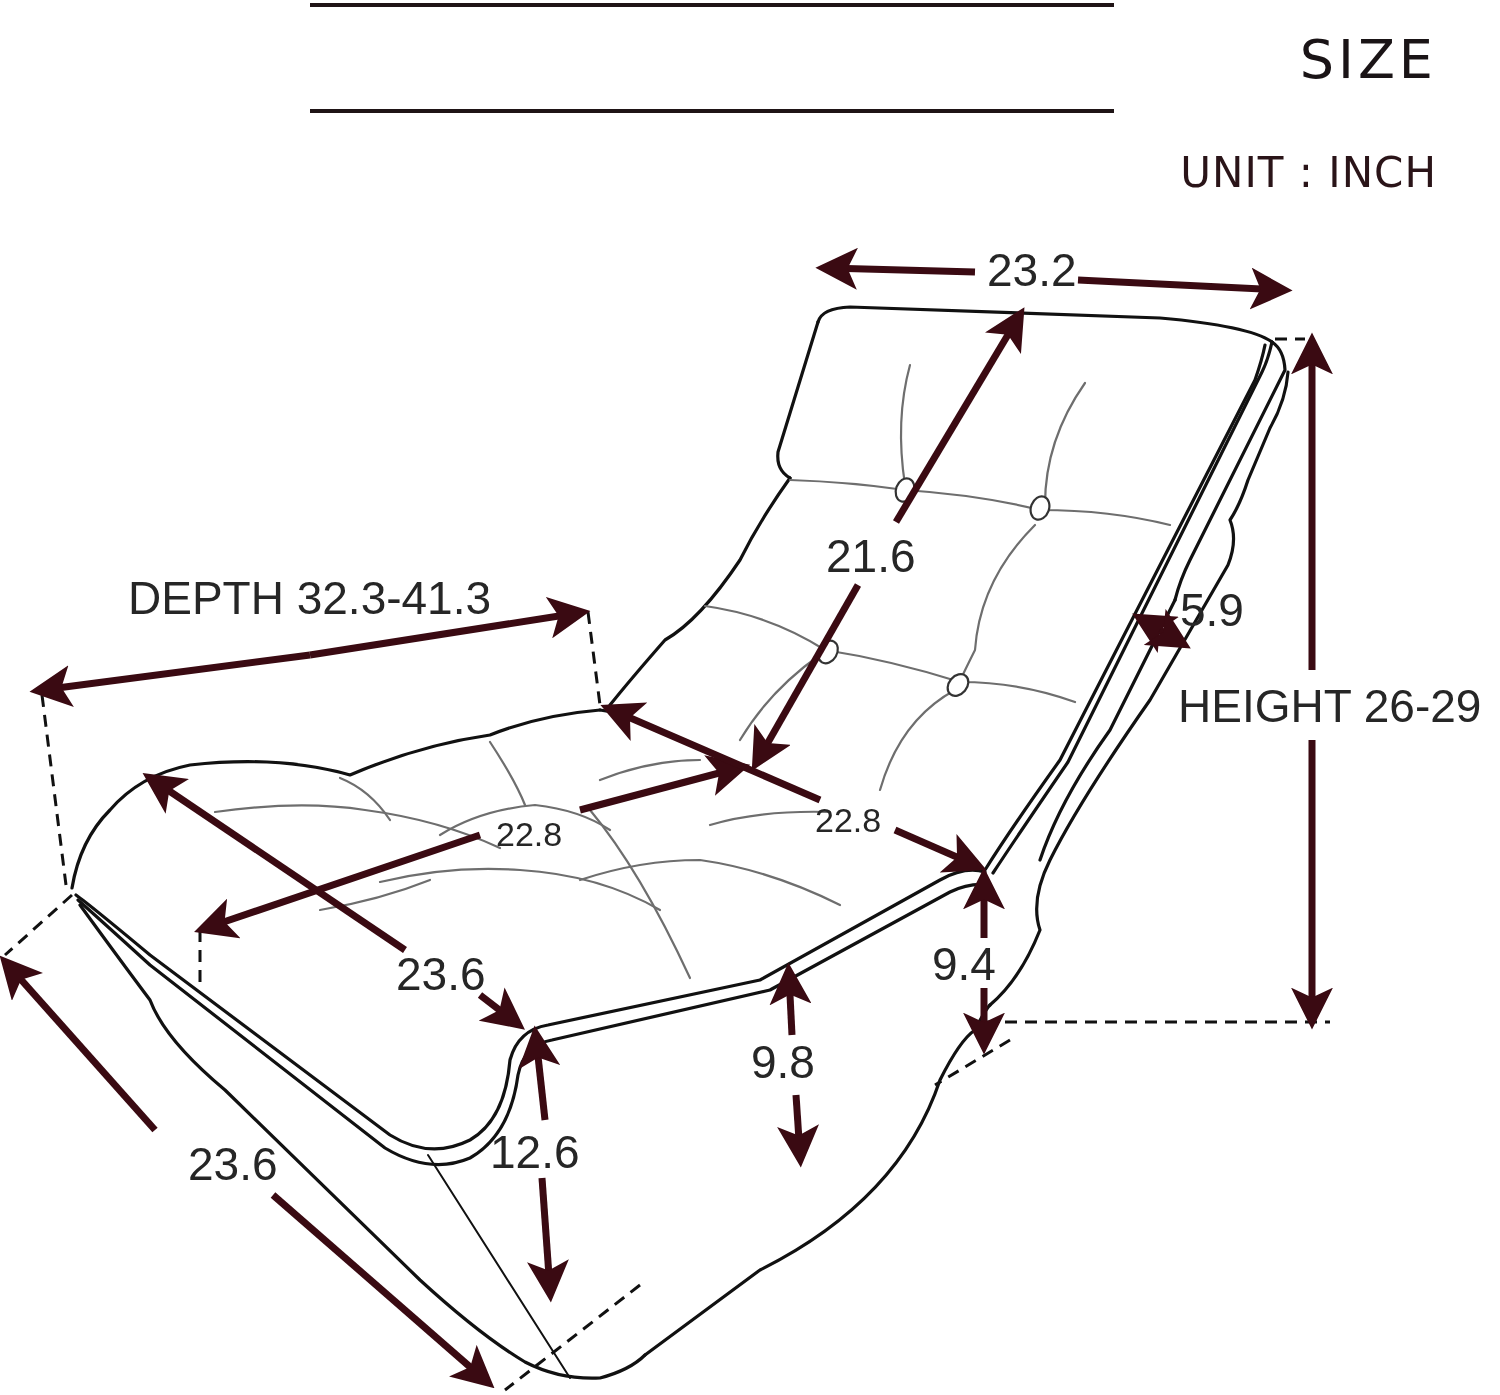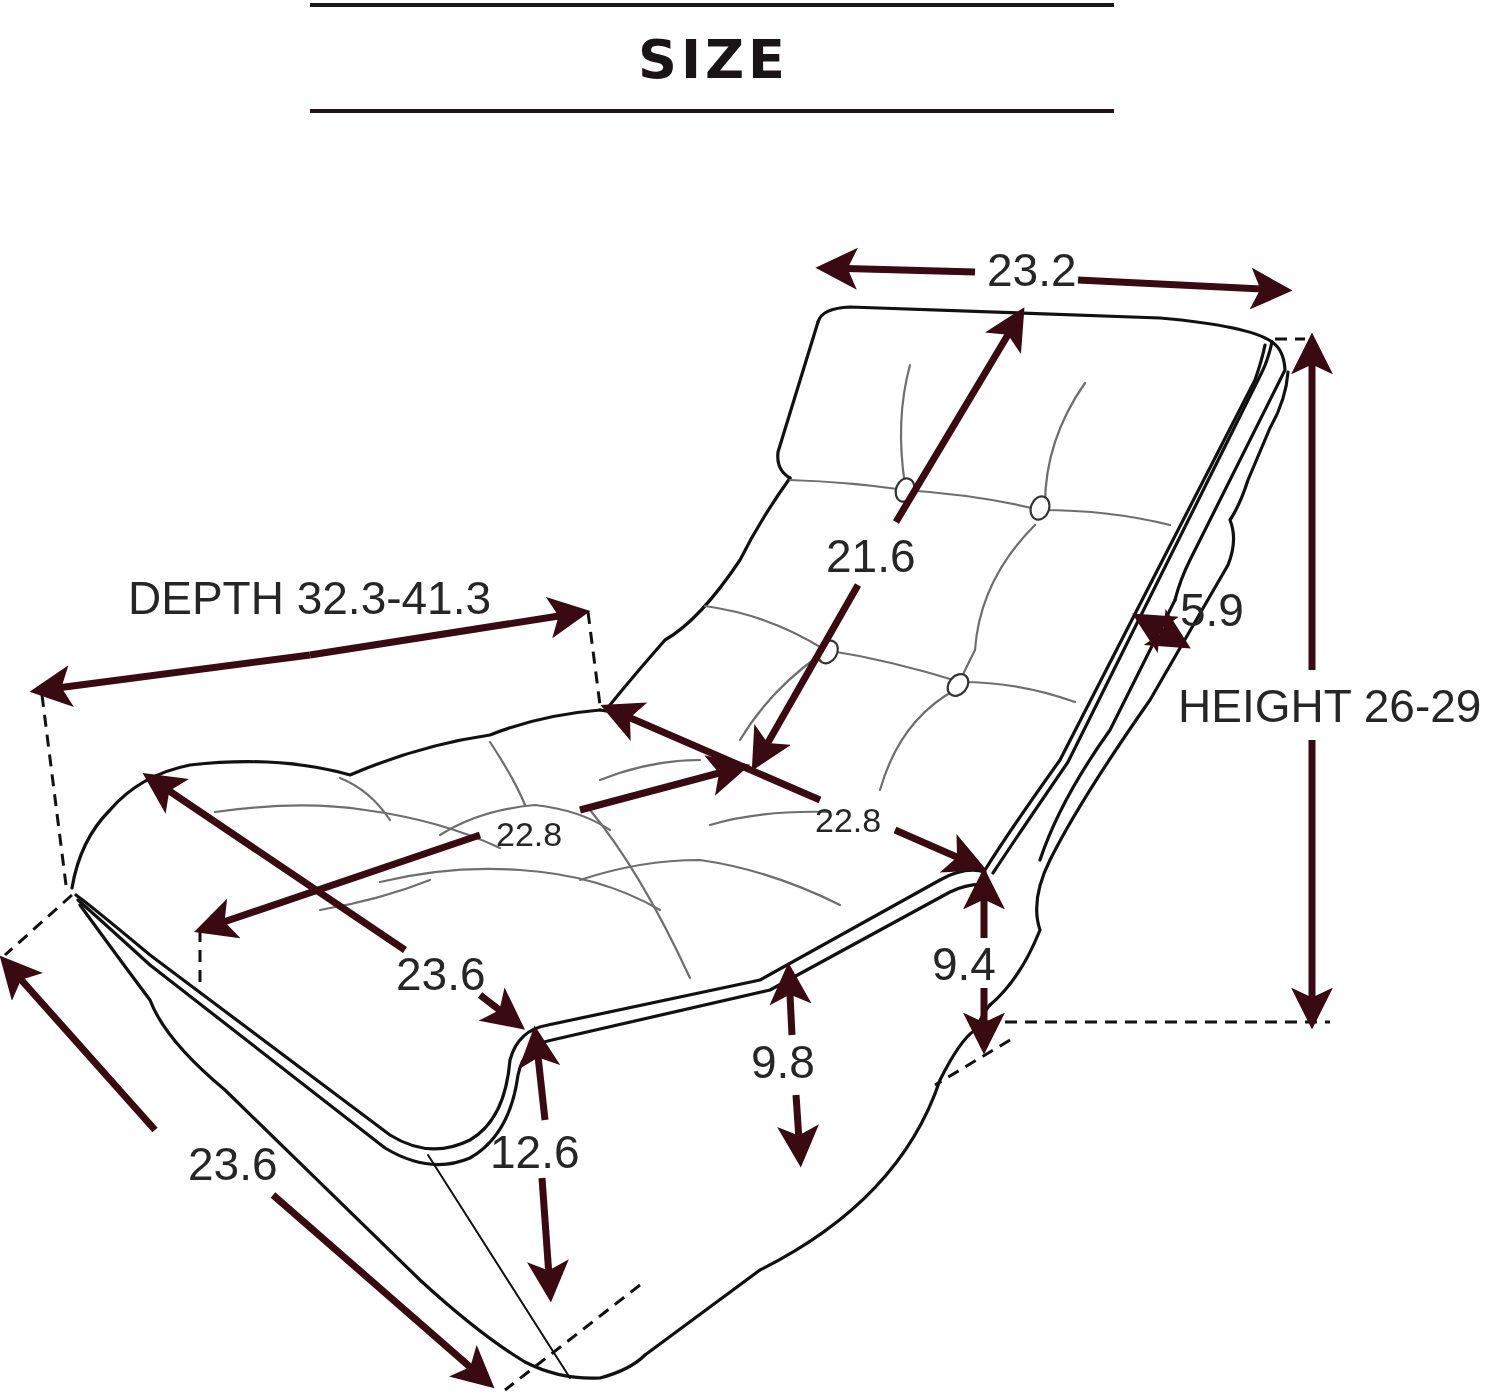--- a/index.html
+++ b/index.html
@@ -1,41 +1,42 @@
 <!DOCTYPE html>
 <html><head>
 <meta charset="utf-8">
 <style>
   html, body { margin: 0; padding: 0; background: #ffffff; }
   body { width: 1500px; height: 1395px; position: relative; overflow: hidden;
          font-family: "Liberation Sans", "DejaVu Sans", sans-serif; }
   #stage { position: absolute; left: 0; top: 0; width: 1500px; height: 1395px; }
   .rule { position: absolute; left: 310px; width: 804px; height: 4px; background: #1f1416; }
-  .title { position: absolute; left: 1px; width: 1425px; text-align: center; color: #1a1416;
-           font-family: "DejaVu Sans", sans-serif; font-weight: bold; }
+  .title { position: absolute; left: 12px; width: 1425px; text-align: right; color: #1a1416;
+           font-family: "DejaVu Sans", sans-serif; font-weight: normal; }
   #size-title { top: 28px; font-size: 54px; letter-spacing: 4px; }
   #unit-label { top: 148px; font-size: 42px; letter-spacing: 1px; color: #2a1418; }
   svg { position: absolute; left: 0; top: 0; }
   .dim { font-family: "Liberation Sans", "DejaVu Sans", sans-serif; fill: #262626; }
   .dim-lg { font-size: 46px; }
   .dim-sm { font-size: 34px; }
   .outline { fill: none; stroke: #111; stroke-width: 3.2; stroke-linecap: round; stroke-linejoin: round; }
   .seam { fill: none; stroke: #6e6e6e; stroke-width: 2.2; stroke-linecap: round; }
   .arrow { stroke: #3a0a12; stroke-width: 7; fill: none; stroke-linecap: butt; }
   .dash { stroke: #111; stroke-width: 3; stroke-dasharray: 12 8; fill: none; }
   .btn { fill: #fff; stroke: #333; stroke-width: 2.2; }
 </style>
 </head>
 <body>
 
 <div id="stage">
 
   <div class="rule" style="top:3px;"></div>
   <div class="title" id="size-title">SIZE</div>
   <div class="rule" style="top:109px;"></div>
+  <div class="title" id="unit-label">UNIT : INCH</div>
 
   <svg width="1500" height="1395" viewBox="0 0 1500 1395">
     <defs>
       <marker id="ah" markerWidth="6" markerHeight="6" refX="4.2" refY="3" orient="auto" markerUnits="strokeWidth">
         <path d="M0,0 L6,3 L0,6 L1.4,3 z" fill="#3a0a12"></path>
       </marker>
     </defs>
 
     <g>
 

